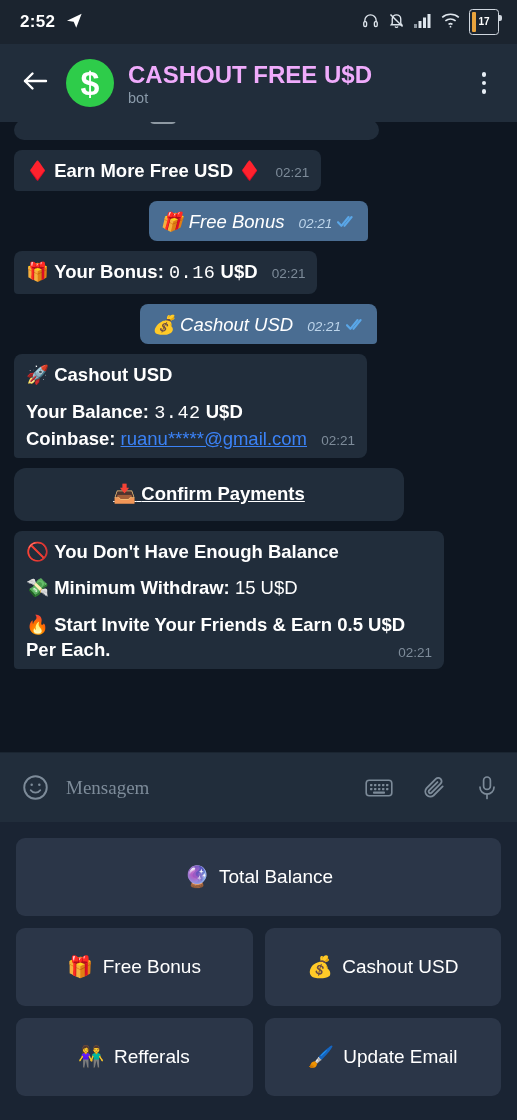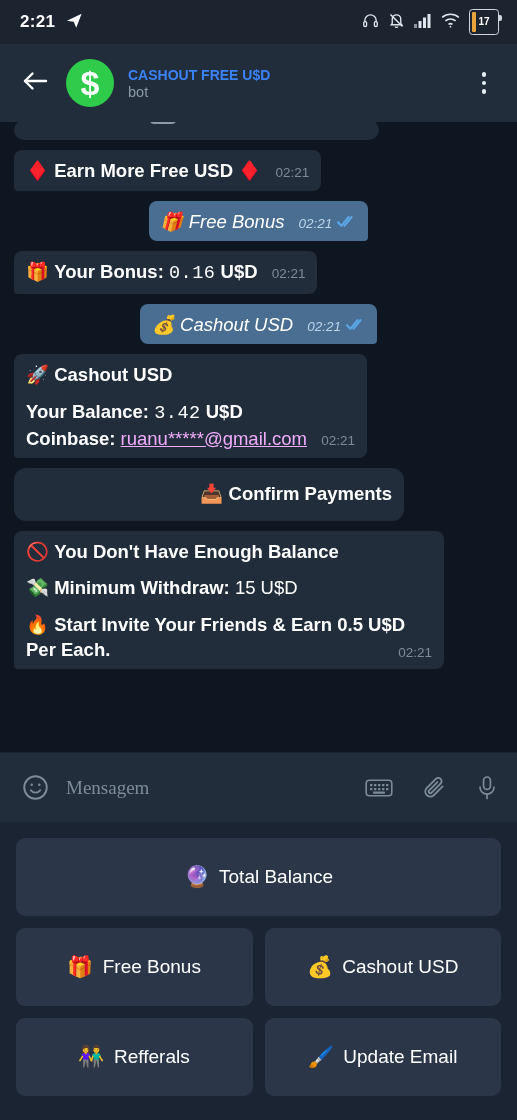--- a/index.html
+++ b/index.html
@@ -43,59 +43,59 @@
     height:78px; flex:0 0 78px; background:#212d3b;
     display:flex; align-items:center; padding:0 16px 0 18px; gap:14px;
   }
   .back-btn { width:34px; height:34px; display:flex; align-items:center; justify-content:center; cursor:pointer; }
   .avatar {
     width:48px; height:48px; border-radius:50%; background:#2ecc4a;
     display:flex; align-items:center; justify-content:center; flex:0 0 48px;
   }
   .avatar span { font-size:34px; font-weight:bold; color:#ffffff; line-height:44px; font-family:"Liberation Sans",sans-serif; }
   .htext { flex:1; display:flex; flex-direction:column; justify-content:center; gap:1px; min-width:0; }
-  .htitle { font-size:14px; font-weight:bold; color:#3b82f6; white-space:nowrap; }
+  .htitle { font-size:24px; font-weight:bold; color:#f0abfc; white-space:nowrap; }
   .hsub { font-size:14.5px; color:#8a9aa9; }
   .kebab { width:34px; height:34px; display:flex; flex-direction:column; align-items:center; justify-content:center; gap:4px; cursor:pointer; }
   .kebab i { width:4.4px; height:4.4px; border-radius:50%; background:#e7eef5; display:block; }
 
   
   .chat {
     flex:1 1 auto; background:#0e1621; position:relative;
     padding:0 14px 6px 14px; overflow:hidden;
     display:flex; flex-direction:column; gap:10px;
   }
   .msg-row { display:flex; width:100%; }
   .msg-row.out { justify-content:center;font-style:italic; }
   .msg-row.in  { justify-content:flex-start; }
 
   .bubble {
     max-width:430px; border-radius:8px; padding:9px 12px 7px 12px;
     position:relative; font-size:18.5px; line-height:1.33; color:#ffffff;
   }
   .bubble.in  { background:#212d3b; border-bottom-left-radius:4px; }
   .bubble.out { background:#4a6d92; border-bottom-right-radius:4px; }
-  .bubble.btnlike { background:#212d3b; border-radius:12px; width:100%; text-align:right; padding:14px 12px; }
+  .bubble.btnlike { background:#212d3b; border-radius:12px; width:100%; text-align:center; padding:14px 12px;text-decoration:underline; }
 
   .clipped {
     background:#212d3b; border-radius:12px; width:365px;
     height:20px; overflow:hidden; position:relative;
     margin-top:-2px;
   }
   .clipped .inner{
     position:absolute; top:-18px; left:0; right:0;
     display:flex; align-items:center; justify-content:center; gap:8px;
     font-size:18.5px; font-weight:bold; color:#ffffff;
   }
   .clipped .ghost{ width:26px; height:22px; border-radius:4px; background:#8e99a3; }
 
   .line { display:block; }
   .b { font-weight:bold; }
   .mono { font-family:"Liberation Mono", monospace; letter-spacing:.5px; }
-  .lnk { color:#f0abfc; text-decoration:underline; }
+  .lnk { color:#3b82f6; text-decoration:underline; }
   .emoji { font-family:"DejaVu Sans", sans-serif; }
   .gap { height:12px; }
 
   .meta {
     display:inline-flex; align-items:center; gap:5px;
     font-size:13.5px; margin-left:9px; vertical-align:baseline;
     white-space:nowrap;
   }
   .meta.in-t { color:#7d8b99; }
   .meta.out-t { color:#bcd4ea; }
@@ -126,21 +126,21 @@
   }
   .kbd-btn .kemoji { font-size:21px; font-family:"DejaVu Sans", sans-serif; }
 </style>
 </head>
 <body>
 
 <div class="phone">
 
   <div class="statusbar">
     <div class="sb-left">
-      <span class="sb-time">2:21</span>
+      <span class="sb-time">2:52</span>
       <span class="ico">
         <svg width="19" height="19" viewBox="0 0 24 24">
             <path d="M2.5 12.2 21 3.6 14.2 21 11 13.6z" fill="#ffffff"></path>
           </svg>
       </span>
     </div>
     <div class="sb-right">
       <span class="ico">
         <svg width="17" height="17" viewBox="0 0 24 24" fill="none" stroke="#dfe6ed" stroke-width="1.9">
           <path d="M4 14v-2a8 8 0 0116 0v2"></path>

